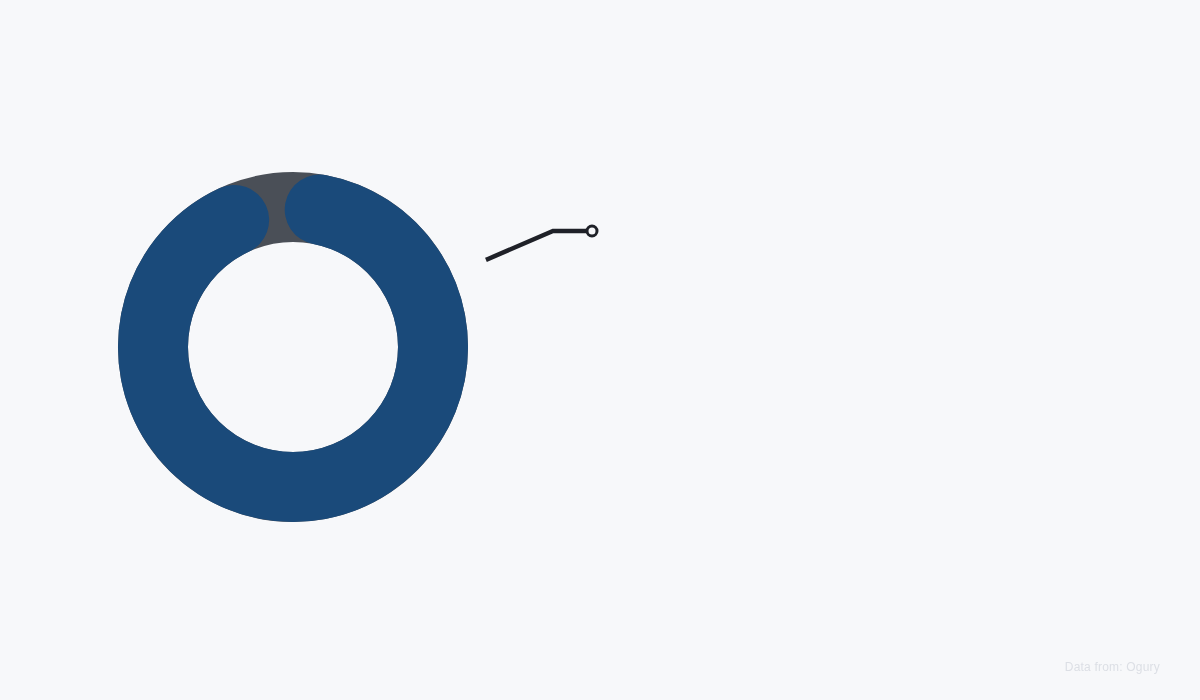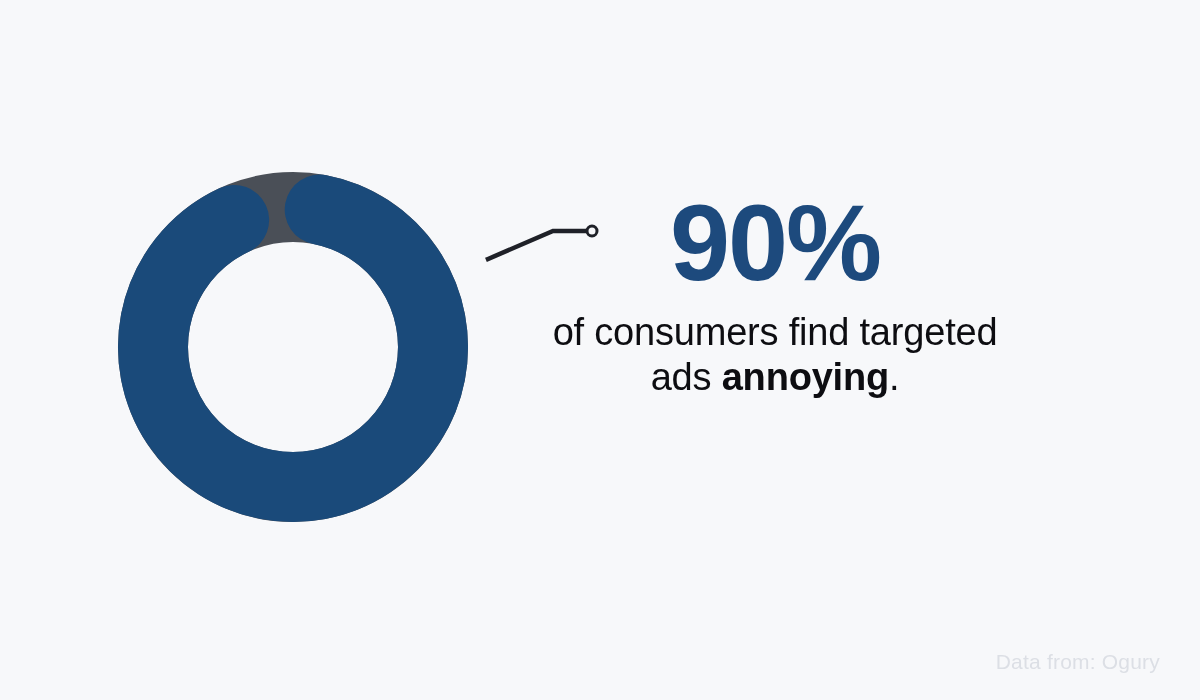--- a/index.html
+++ b/index.html
@@ -83,21 +83,21 @@
   #stat-description .emphasis {
     font-weight: bold;
   }
 
   
   #source-attribution {
     position: absolute;
     right: 40px;
     bottom: 26px;
     font-family: "Liberation Sans", sans-serif;
-    font-size: 21px;
+    font-size: 12px;
     font-weight: normal;
     letter-spacing: 0.2px;
     color: #dcdfe5;
     white-space: nowrap;
   }
 </style>
 </head>
 <body>
 
 <div id="infographic" style="background: rgb(247, 248, 250);">
@@ -111,22 +111,16 @@
     </svg>
   </div>
 
   <div id="callout-line">
     <svg viewBox="0 0 130 60" xmlns="http://www.w3.org/2000/svg" aria-hidden="true">
       <path d="M 10 44 L 75 16 L 108 16" fill="none" stroke="#1f2128" stroke-width="4.5" stroke-linecap="square" stroke-linejoin="miter"></path>
       <circle cx="114" cy="16" r="5" fill="#f7f8fa" stroke="#1f2128" stroke-width="3"></circle>
     </svg>
   </div>
 
-  <div id="callout-text">
-    <span id="stat-value" style="color: rgb(29, 74, 125);">90%</span>
-    <span id="stat-description">
-      <span>of consumers find targeted ads </span><span class="emphasis">annoying</span><span>.</span>
-    </span>
-  </div>
 
   <div id="source-attribution" style="color: rgb(220, 223, 229);">Data from: Ogury</div>
 
 </div>
 
 </body></html>

